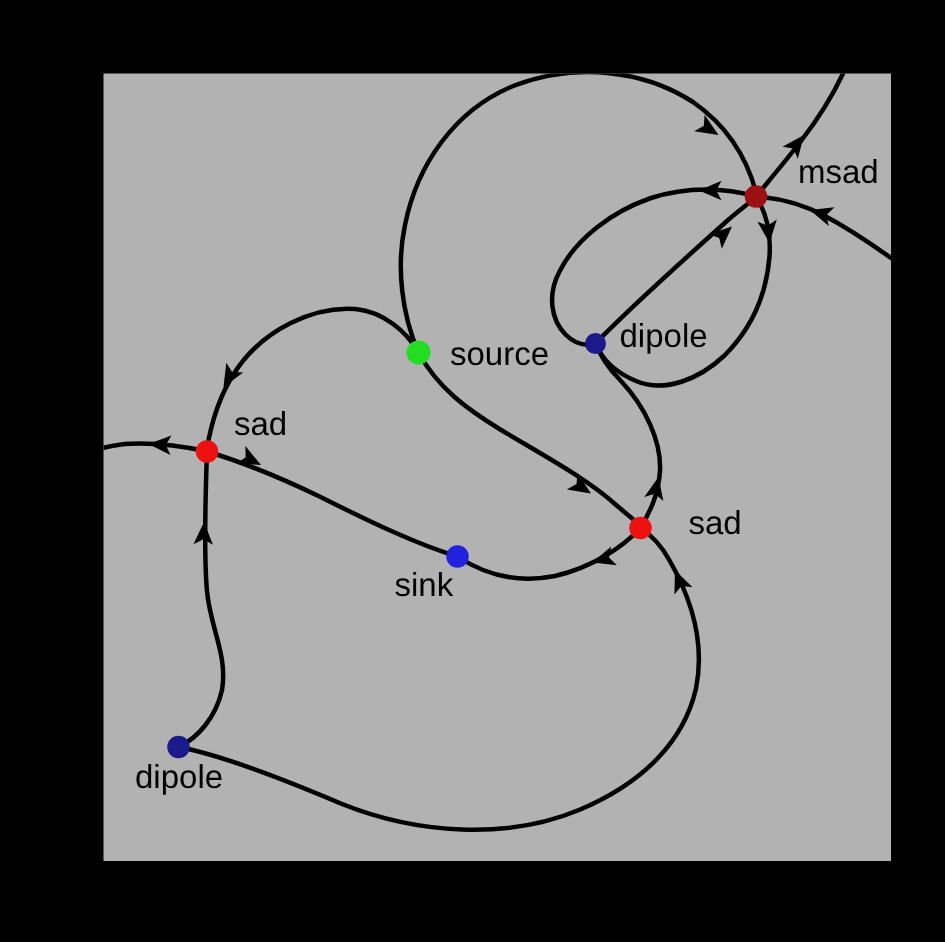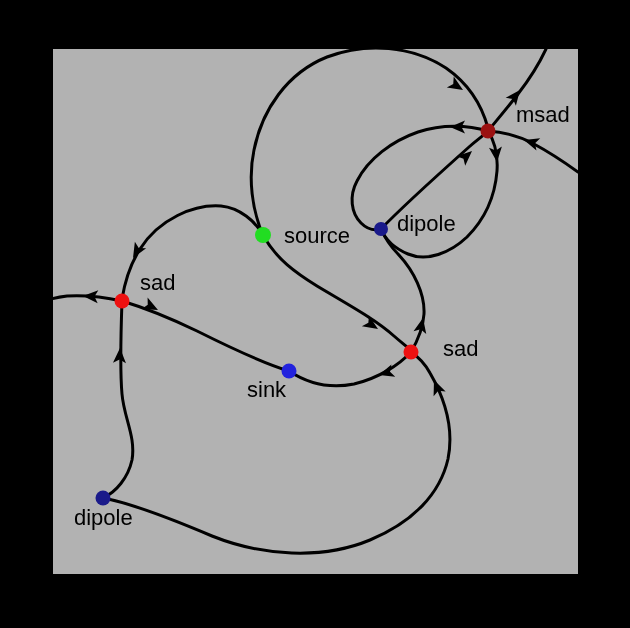--- a/index.html
+++ b/index.html
@@ -8,20 +8,21 @@
     width: 630px;
     height: 628px;
     background: #000000;
     overflow: hidden;
     font-family: "Liberation Sans", sans-serif;
   }
   .figure-wrap {
     position: relative;
     width: 554px;
     height: 628px;
+    padding-left: 16px;
   }
   svg { display: block; }
   .pt-label {
     font-family: "Liberation Sans", sans-serif;
     font-size: 22px;
     fill: #000000;
   }
   .streamline {
     fill: none;
     stroke-linecap: round;

